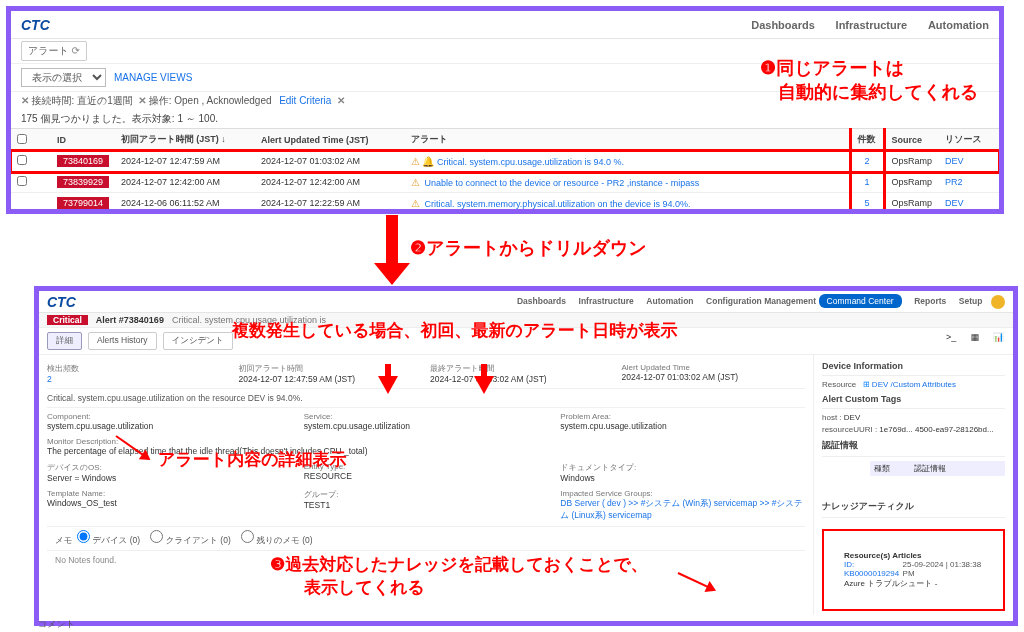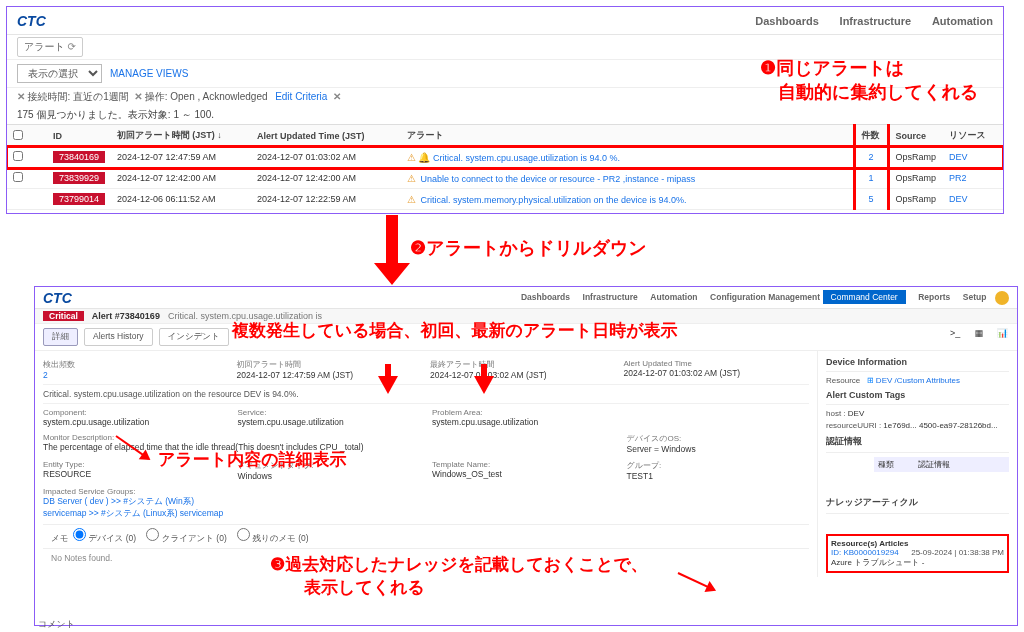--- a/index.html
+++ b/index.html
@@ -1,18 +1,18 @@
 <!DOCTYPE html>
 <html><head>
 <meta charset="utf-8">
 <style>
   * { box-sizing: border-box; margin: 0; padding: 0; font-family: 'Hiragino Kaku Gothic ProN','Meiryo',sans-serif; }
   body { background: #fff; width: 1024px; height: 632px; position: relative; font-size: 10px; color: #333; }
   .annot { position: absolute; color: #ff0000; font-weight: bold; pointer-events: none; }
-  .panel { position: absolute; background: #fff; border: 1px solid #8b5cf6; overflow: hidden; }
+  .panel { position: absolute; background: #fff; border: 5px solid #8b5cf6; overflow: hidden; }
 
   
   .top-panel { left: 6px; top: 6px; width: 998px; height: 208px; }
   .hdr { display:flex; align-items:center; justify-content:space-between; padding:4px 10px; border-bottom:1px solid #e5e5e5; height:28px; }
   .logo { color:#0a4aa0; font-weight:bold; font-style:italic; font-size:14px; }
   .nav a { color:#666; font-size:11px; margin-left:18px; text-decoration:none; font-weight:600;text-align:right; }
   .crumb { padding:2px 10px; border-bottom:1px solid #eee; }
   .crumb-item { display:inline-block; border:1px solid #ccc; padding:2px 6px; font-size:10px; color:#666; border-radius:2px; }
   .crumb-item::after { content:' ⟳'; color:#888; }
   .viewbar { padding:4px 10px; display:flex; align-items:center; gap:8px; border-bottom:1px solid #eee; }
@@ -37,44 +37,44 @@
 
   
   .big-arrow { position:absolute; left:380px; top:215px; width:24px; height:70px; }
   .big-arrow .shaft { position:absolute; left:6px; top:0; width:12px; height:50px; background:#ff0000; }
   .big-arrow .head { position:absolute; left:-6px; top:48px; width:0;height:0;border-left:18px solid transparent;border-right:18px solid transparent;border-top:22px solid #ff0000; }
 
   
   .bot-panel { left:34px; top:286px; width:984px; height:340px; font-size:9px; }
   .bot-panel .hdr { height:22px; padding:2px 8px; }
   .bot-panel .nav a { font-size:8.5px; margin-left:10px; }
-  .pill { background:#0066cc; color:#fff; padding:2px 8px; border-radius:0; font-size:8.5px; }
+  .pill { background:#0066cc; color:#fff; padding:2px 8px; border-radius:6px; font-size:8.5px; }
   .avatar { width:14px;height:14px;border-radius:50%;background:#f0b429;display:inline-block;vertical-align:middle;margin-left:6px; }
   .crumb2 { padding:2px 8px; border-bottom:1px solid #eee; font-size:8.5px; color:#666; }
   .crit-bar { display:flex; align-items:center; gap:8px; padding:2px 8px; background:#f7f7f7; border-bottom:1px solid #eee; }
   .crit-badge { background:#c8102e; color:#fff; padding:0 6px; font-size:8.5px; font-weight:bold; }
   .tabs { display:flex; gap:6px; padding:4px 8px; border-bottom:1px solid #eee; }
   .tab { border:1px solid #ccc; padding:2px 8px; font-size:8.5px; color:#555; border-radius:2px; cursor:pointer; }
   .tab.active { background:#eef; border-color:#99b; }
   .detail-body { display:flex; }
   .detail-main { flex:1; padding:4px 8px; }
   .detail-side { width:200px; border-left:1px solid #eee; padding:4px 8px; }
   .kv-row { display:flex; gap:8px; padding:4px 0; border-bottom:1px solid #f0f0f0; }
   .kv { flex:1; }
   .kv .k { color:#777; font-size:8px; }
   .kv .v { color:#1a73e8; font-size:8.5px; }
   .kv .v.plain { color:#333; }
   .subline { font-size:8.5px; color:#555; padding:4px 0; border-bottom:1px solid #f0f0f0; }
-  .grid2 { display:grid; grid-template-columns:1fr 1fr 1fr 1fr; gap:6px 12px; padding:4px 0; }
+  .grid2 { display:grid; grid-template-columns:1fr 1fr 1fr; gap:6px 12px; padding:4px 0; }
   .grid2 .k { color:#777; font-size:8px; }
   .grid2 .v { color:#333; font-size:8.5px; }
   .side-h { font-size:9px; font-weight:bold; color:#444; padding:2px 0 4px; border-bottom:1px solid #eee; margin-bottom:4px; }
   .side-kv { font-size:8px; color:#555; margin-bottom:3px; }
   .side-kv .v { color:#333; }
-  .kb-box { border:2px solid #ff0000; padding:3px; margin-top:20px; }
+  .kb-box { border:2px solid #ff0000; padding:20px; margin-top:11px; }
   .memo-row { padding:3px 8px; border-top:1px solid #eee; font-size:8.5px; color:#555; }
   .memo-row label { margin-right:8px; }
   .nf { padding:4px 8px; color:#888; font-size:8.5px; border-top:1px solid #eee; }
 
   
   .sm-arrow { position:absolute; width:0; height:0; }
   .sm-arrow.down { border-left:10px solid transparent;border-right:10px solid transparent;border-top:18px solid #ff0000; }
   .sm-arrow.down::before { content:''; position:absolute; left:-3px; top:-30px; width:6px; height:16px; background:#ff0000; }
   .sm-arrow.diag { width:40px; height:2px; background:#ff0000; transform-origin:left center; }
   .sm-arrow.diag::after { content:''; position:absolute; right:-2px; top:-5px; width:0;height:0;border-left:10px solid #ff0000;border-top:6px solid transparent;border-bottom:6px solid transparent; }

